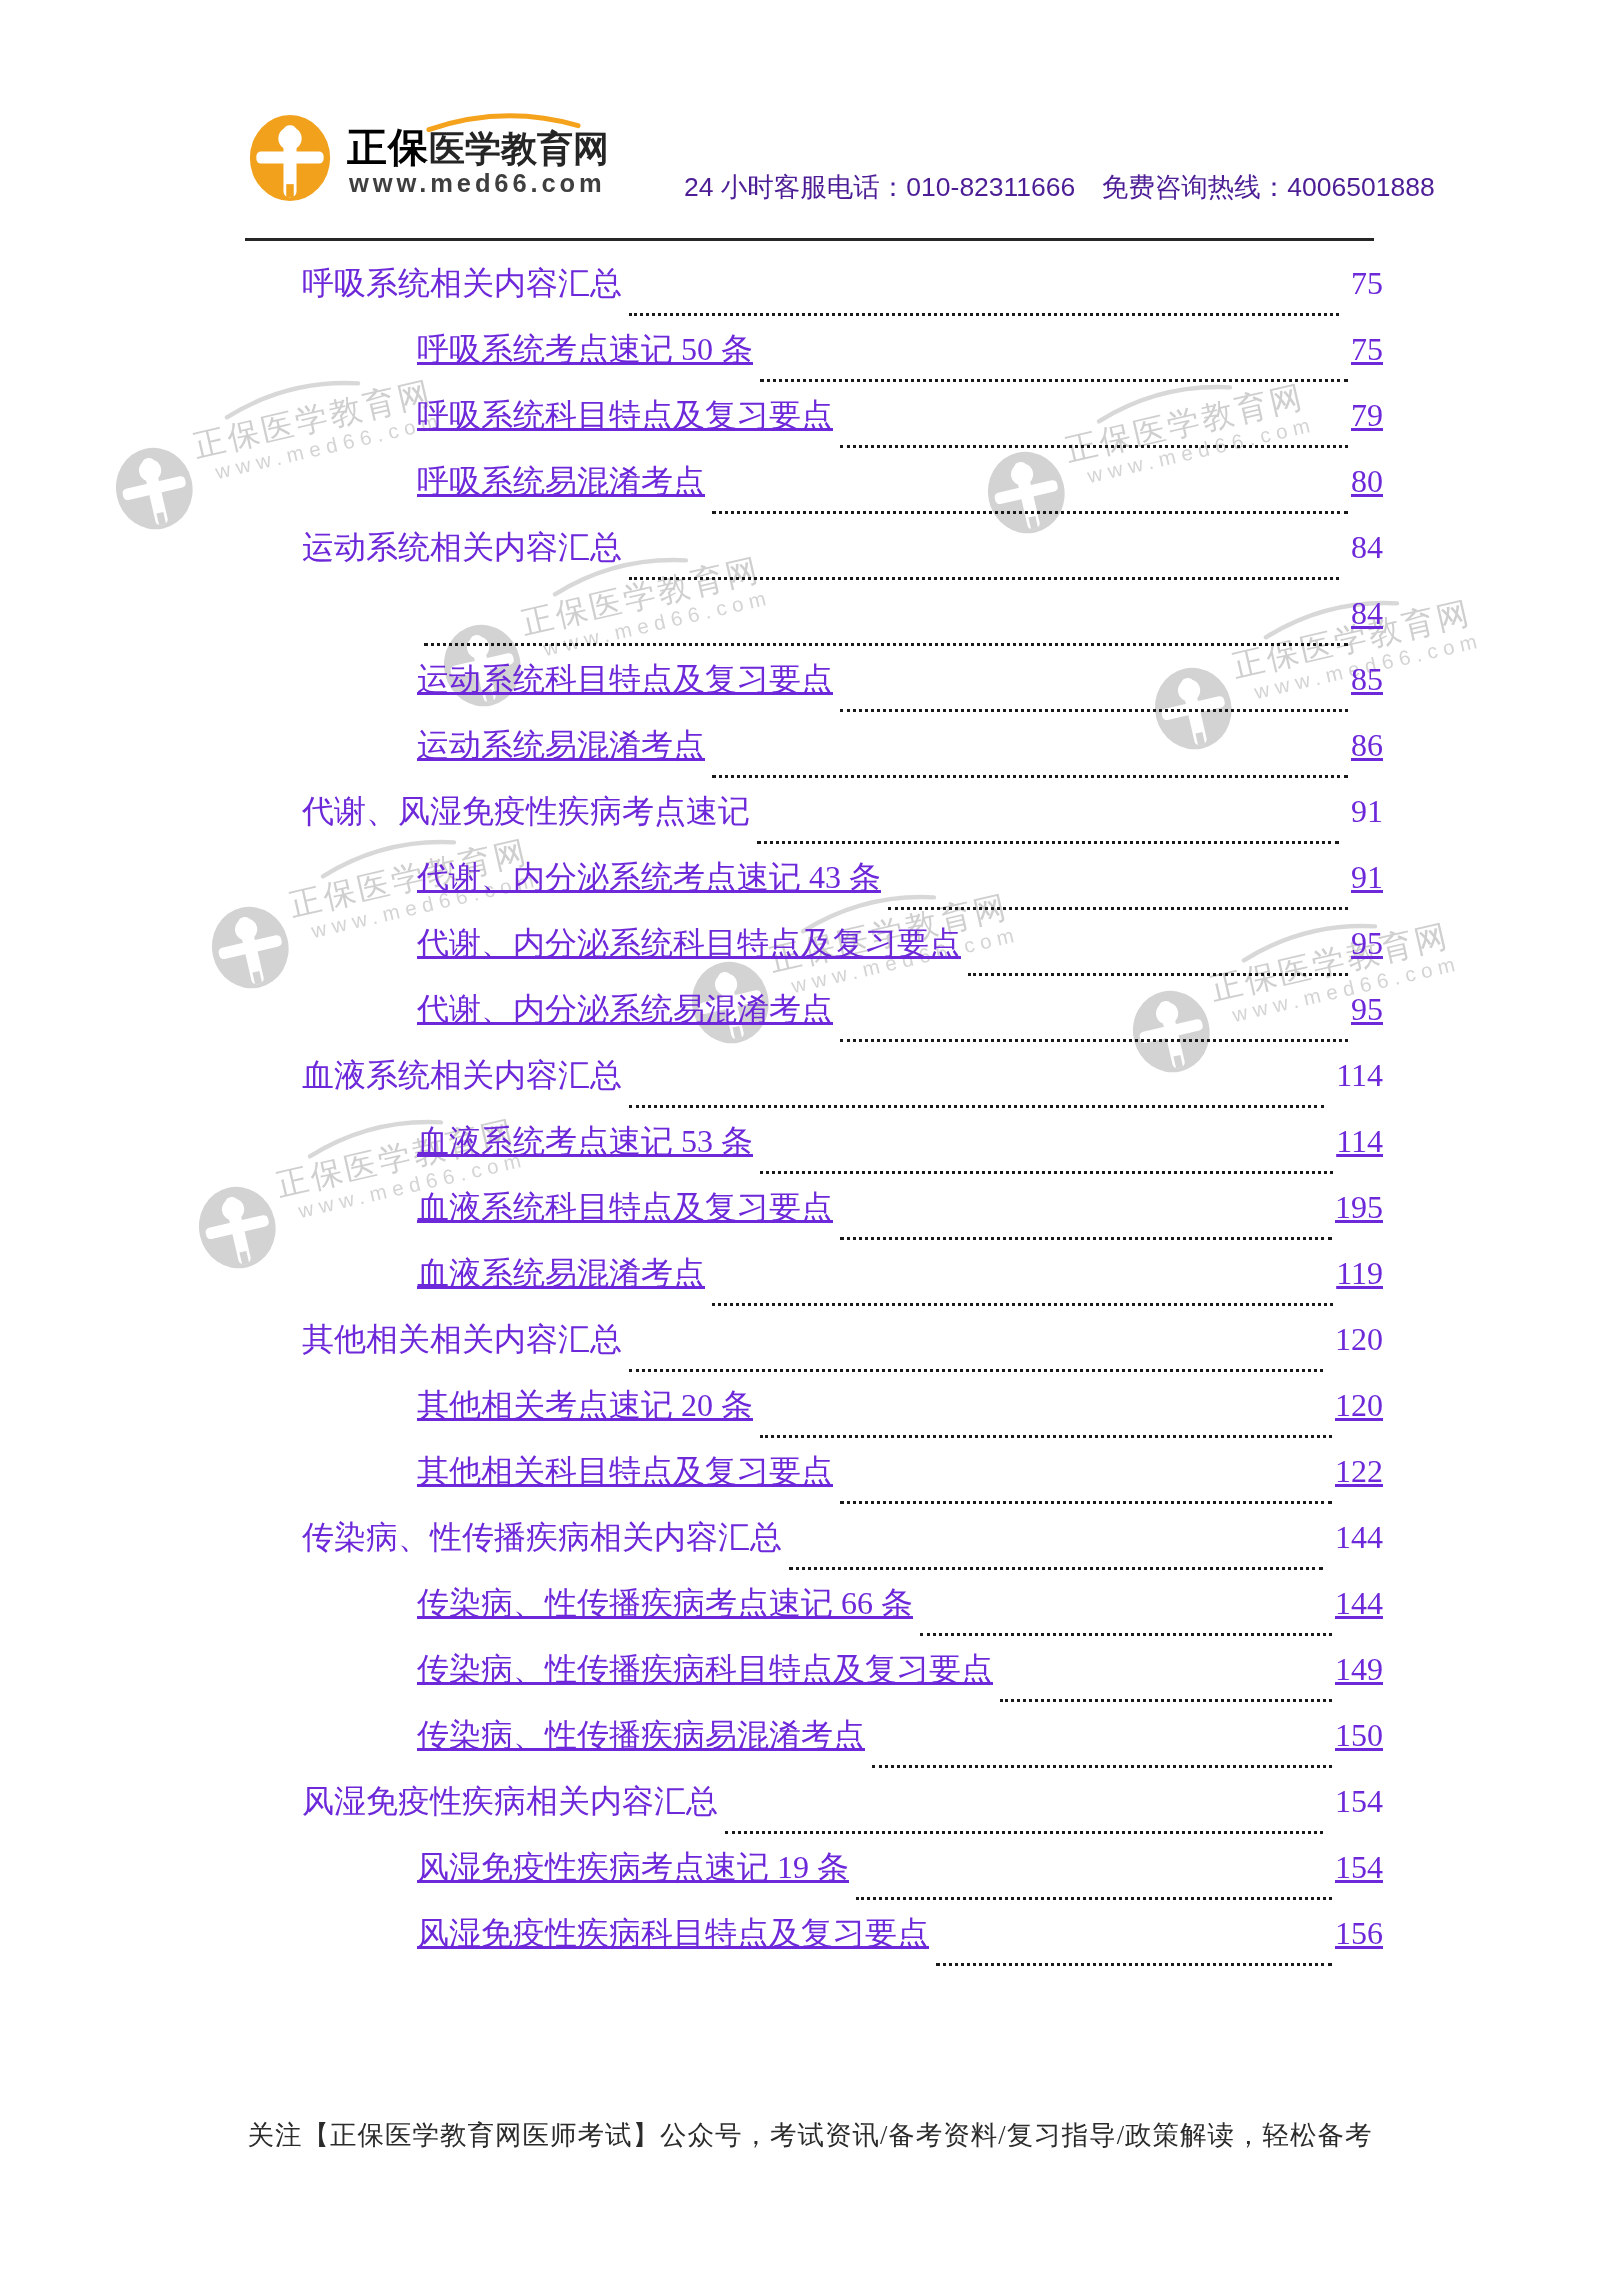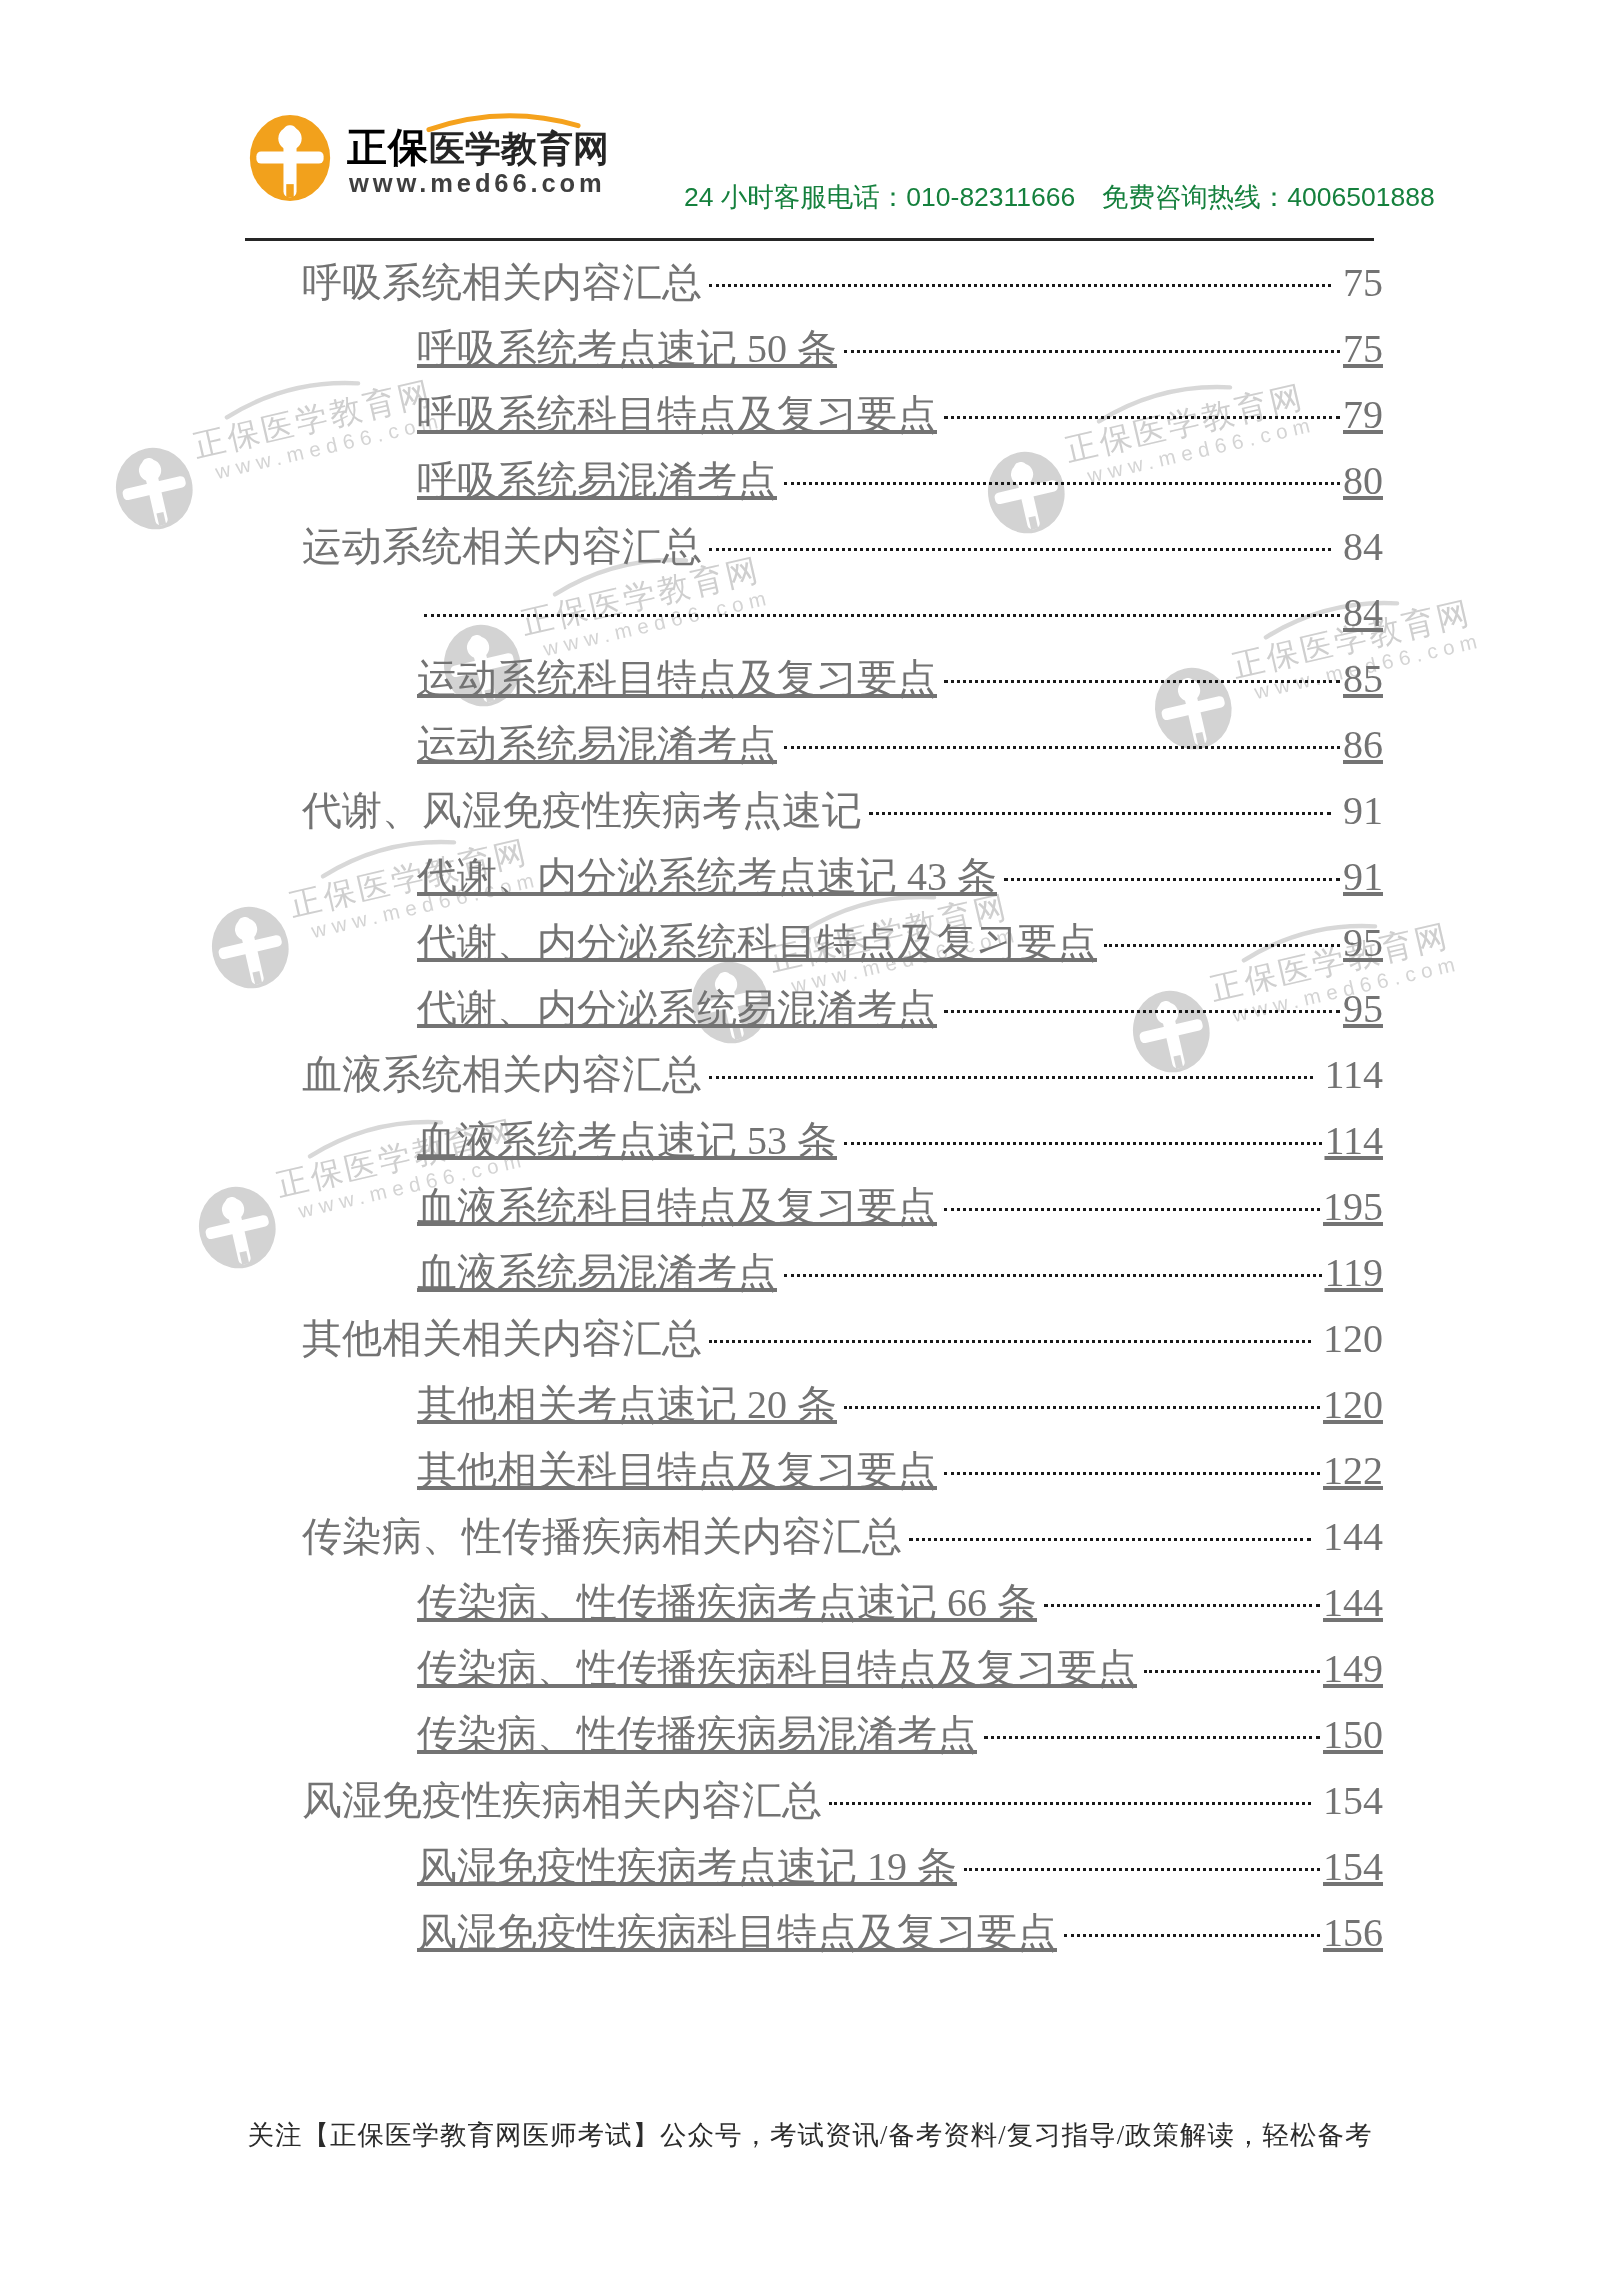--- a/index.html
+++ b/index.html
@@ -23,23 +23,23 @@
     font-family:"Liberation Sans","DejaVu Sans",sans-serif;
     font-weight:bold; font-size:36px; line-height:1.15; color:#252525; white-space:nowrap;
   }
   .brand-prefix { color:#000000; font-size:40px; letter-spacing:1px; }
   .brand-site {
     position:absolute; left:349px; top:169px;
     font-family:"Liberation Sans","DejaVu Sans",sans-serif;
     font-weight:bold; font-size:25.5px; letter-spacing:3.9px; color:#3f3f3f; white-space:nowrap;
   }
   .contact {
-    position:absolute; left:684px; top:179px;
-    font-family:"Liberation Sans","DejaVu Sans",sans-serif;
-    font-size:26.5px; color:#15803d; white-space:nowrap;
+    position:absolute; left:684px; top:169px;
+    font-family:"Liberation Sans","DejaVu Sans",sans-serif;
+    font-size:26.5px; color:#4c1d95; white-space:nowrap;
   }
   .header-rule { position:absolute; left:245px; top:238px; width:1129px; height:2.9px; background:#262626; }
 
   
   .wm {
     position:absolute; z-index:1;
     display:flex; gap:7.8px;
     transform:rotate(-13deg);
     opacity:.85;
     pointer-events:none;
@@ -56,23 +56,23 @@
   .wm-site {
     font-family:"Liberation Sans","DejaVu Sans",sans-serif;
     font-size:20.6px; letter-spacing:5.9px; color:#cdcdcd; margin-left:15.7px; line-height:1.2;
   }
 
   
   .toc {
     position:absolute; left:302px; top:250px; width:1081px; z-index:2;
   }
   .toc-row {
-    display:flex; align-items:center;
+    display:flex; align-items:flex-end;
     height:66px; line-height:66px;
-    font-size:40px; color:#737373;
+    font-size:32px; color:#6d28d9;
     cursor:pointer;
   }
   .toc-row.lv2 { padding-left:115px;text-decoration:underline; }
   .toc-title { white-space:pre; }
   .toc-leader {
     flex:1 1 auto; height:4.9px; min-width:39px;
     border-bottom:3.4px dotted #1a1a1a;
     margin:0 2.9px 0 6.9px;
   }
   .toc-row.lv1 .toc-leader { margin-right:11.8px; }

